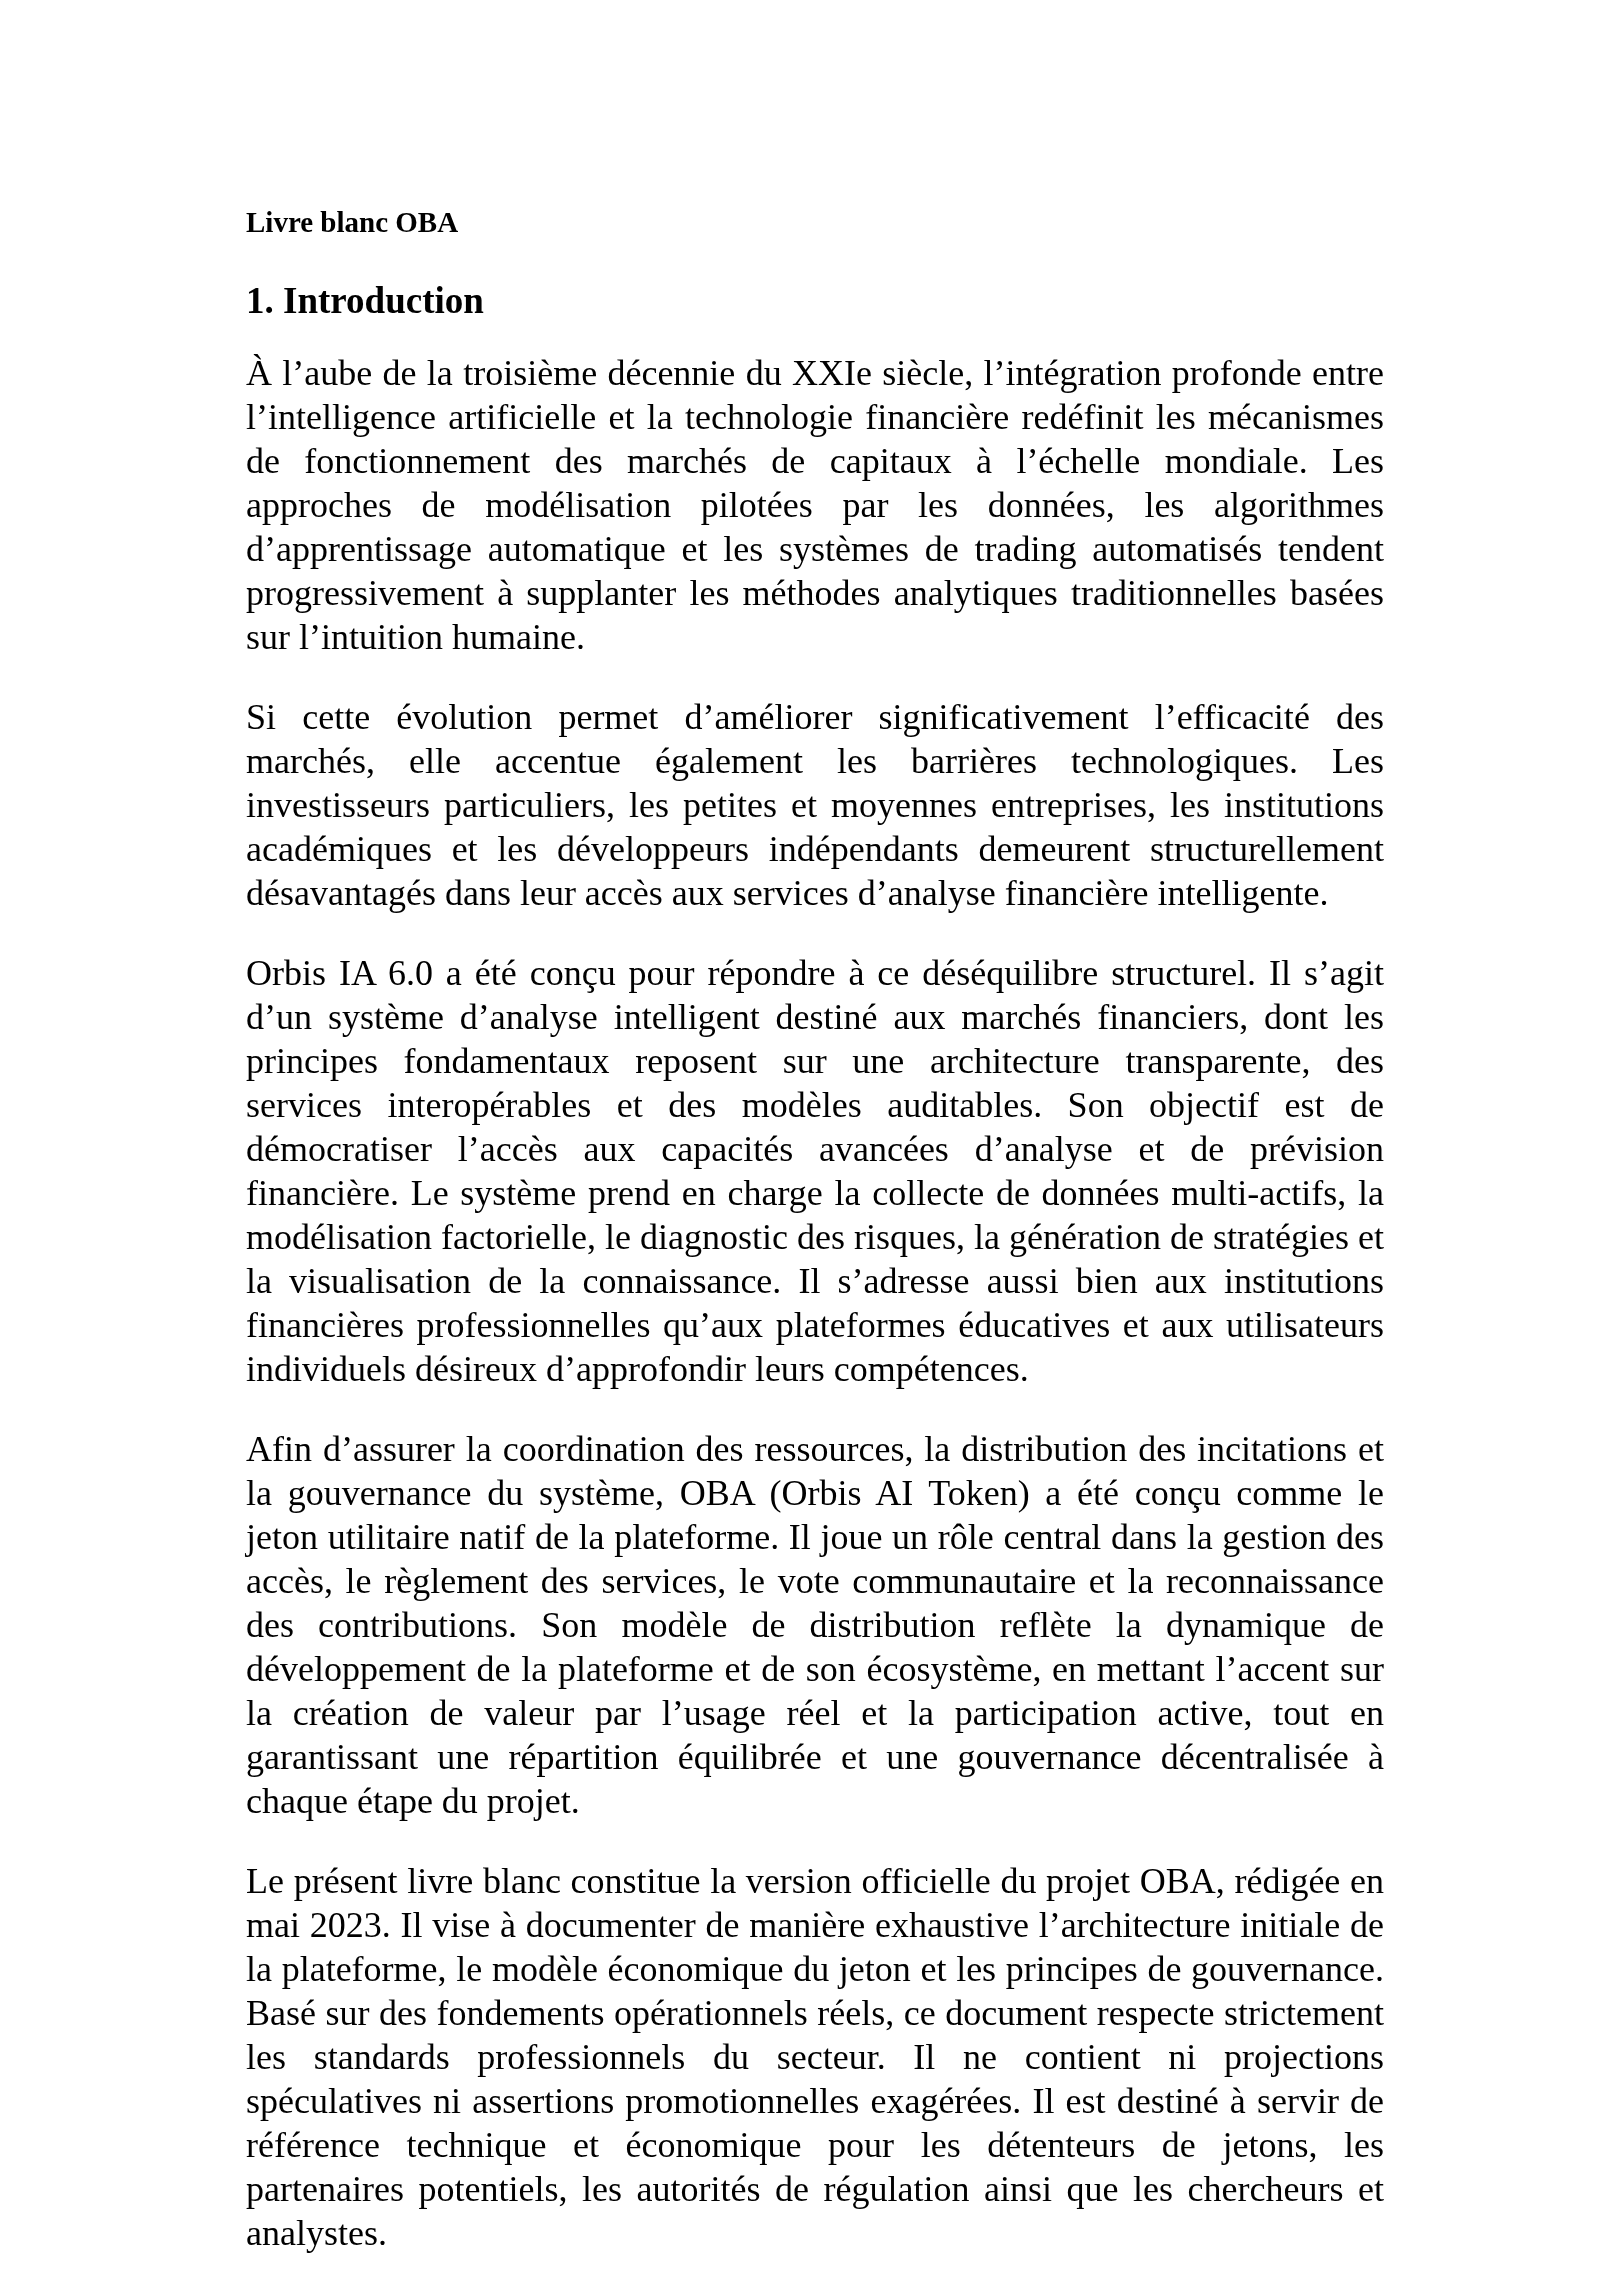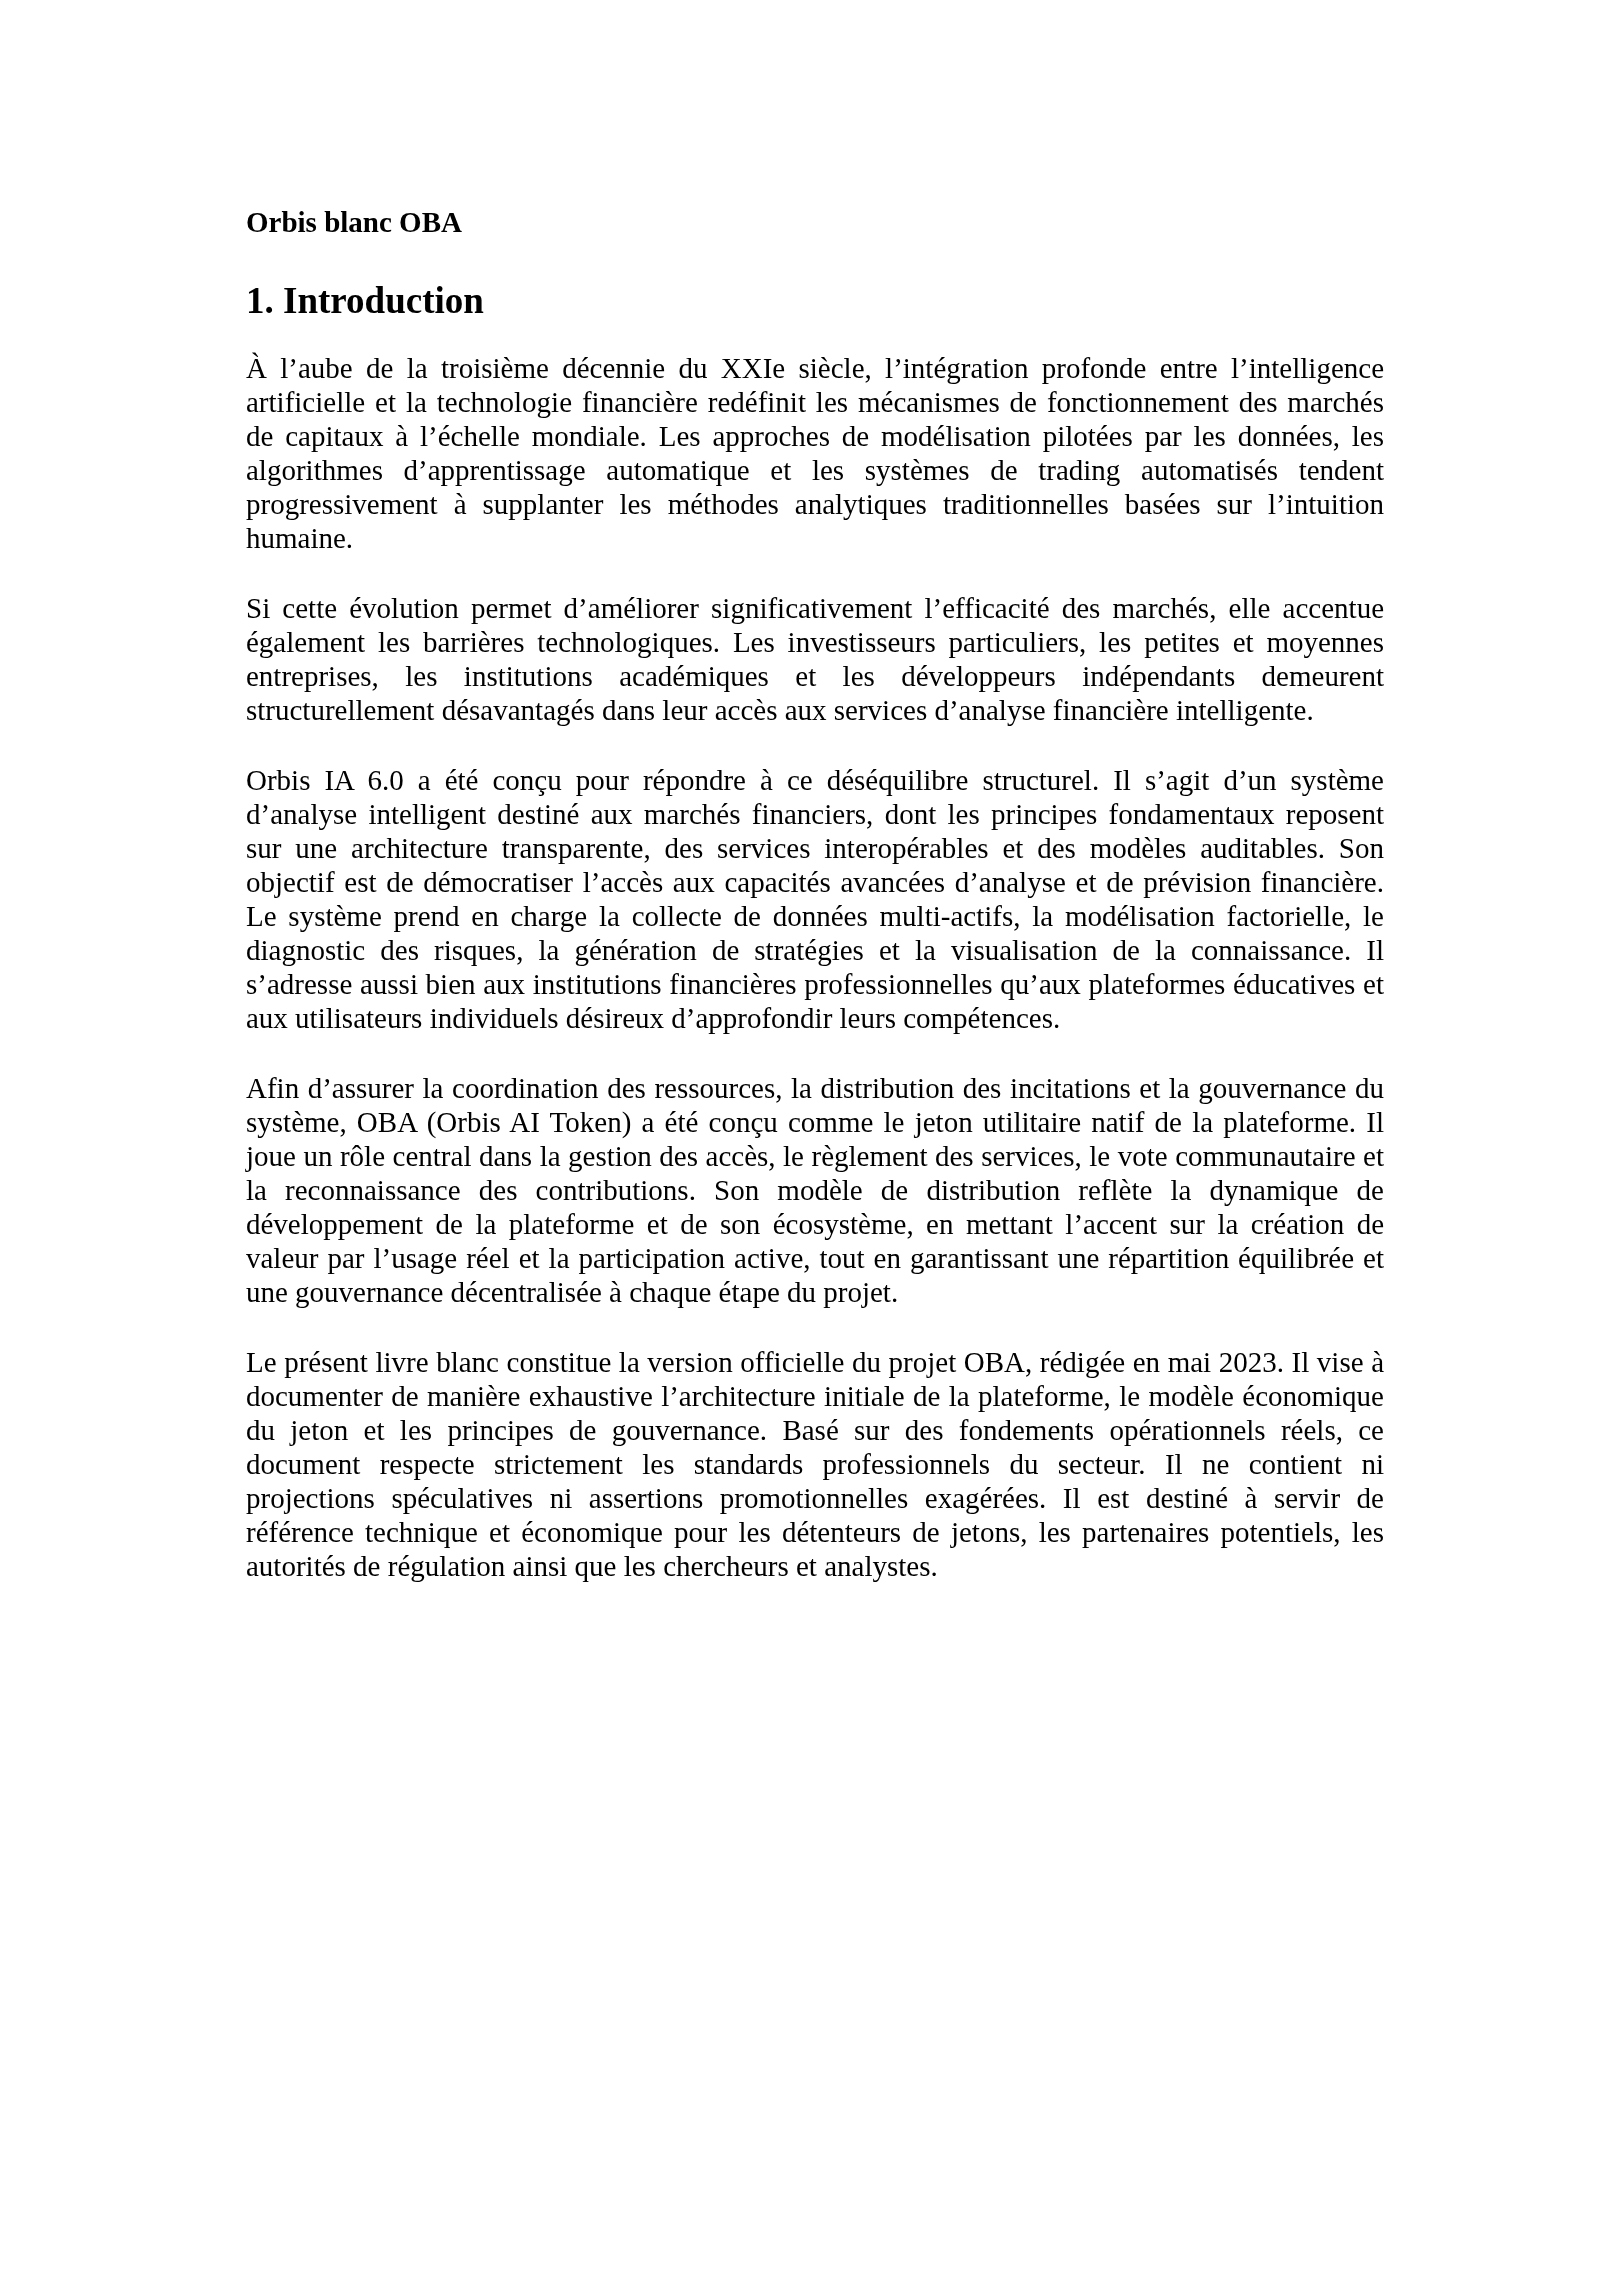--- a/index.html
+++ b/index.html
@@ -30,33 +30,33 @@
     .doc-meta div {
       margin: 0;
     }
     h1.section-title {
       font-size: 37px;
       font-weight: bold;
       line-height: 43px;
       margin: 35px 0 29px 0;
     }
     p.body-para {
-      font-size: 29px;
-      line-height: 34px;
+      font-size: 36px;
+      line-height: 44px;
       text-align: justify;
       margin: 0 0 36px 0;
       hyphens: none;
     }
   </style>
 </head>
 <body>
 
 <div class="page">
   <div class="doc-meta">
-    <div>Orbis blanc OBA</div>
+    <div>Livre blanc OBA</div>
   </div>
 
   <h1 class="section-title">1. Introduction</h1>
 
   <p class="body-para">À l’aube de la troisième décennie du XXIe siècle, l’intégration profonde entre l’intelligence artificielle et la technologie financière redéfinit les mécanismes de fonctionnement des marchés de capitaux à l’échelle mondiale. Les approches de modélisation pilotées par les données, les algorithmes d’apprentissage automatique et les systèmes de trading automatisés tendent progressivement à supplanter les méthodes analytiques traditionnelles basées sur l’intuition humaine.</p>
   <p class="body-para">Si cette évolution permet d’améliorer significativement l’efficacité des marchés, elle accentue également les barrières technologiques. Les investisseurs particuliers, les petites et moyennes entreprises, les institutions académiques et les développeurs indépendants demeurent structurellement désavantagés dans leur accès aux services d’analyse financière intelligente.</p>
   <p class="body-para">Orbis IA 6.0 a été conçu pour répondre à ce déséquilibre structurel. Il s’agit d’un système d’analyse intelligent destiné aux marchés financiers, dont les principes fondamentaux reposent sur une architecture transparente, des services interopérables et des modèles auditables. Son objectif est de démocratiser l’accès aux capacités avancées d’analyse et de prévision financière. Le système prend en charge la collecte de données multi-actifs, la modélisation factorielle, le diagnostic des risques, la génération de stratégies et la visualisation de la connaissance. Il s’adresse aussi bien aux institutions financières professionnelles qu’aux plateformes éducatives et aux utilisateurs individuels désireux d’approfondir leurs compétences.</p>
   <p class="body-para">Afin d’assurer la coordination des ressources, la distribution des incitations et la gouvernance du système, OBA (Orbis AI Token) a été conçu comme le jeton utilitaire natif de la plateforme. Il joue un rôle central dans la gestion des accès, le règlement des services, le vote communautaire et la reconnaissance des contributions. Son modèle de distribution reflète la dynamique de développement de la plateforme et de son écosystème, en mettant l’accent sur la création de valeur par l’usage réel et la participation active, tout en garantissant une répartition équilibrée et une gouvernance décentralisée à chaque étape du projet.</p>
   <p class="body-para">Le présent livre blanc constitue la version officielle du projet OBA, rédigée en mai 2023. Il vise à documenter de manière exhaustive l’architecture initiale de la plateforme, le modèle économique du jeton et les principes de gouvernance. Basé sur des fondements opérationnels réels, ce document respecte strictement les standards professionnels du secteur. Il ne contient ni projections spéculatives ni assertions promotionnelles exagérées. Il est destiné à servir de référence technique et économique pour les détenteurs de jetons, les partenaires potentiels, les autorités de régulation ainsi que les chercheurs et analystes.</p>
 </div>

